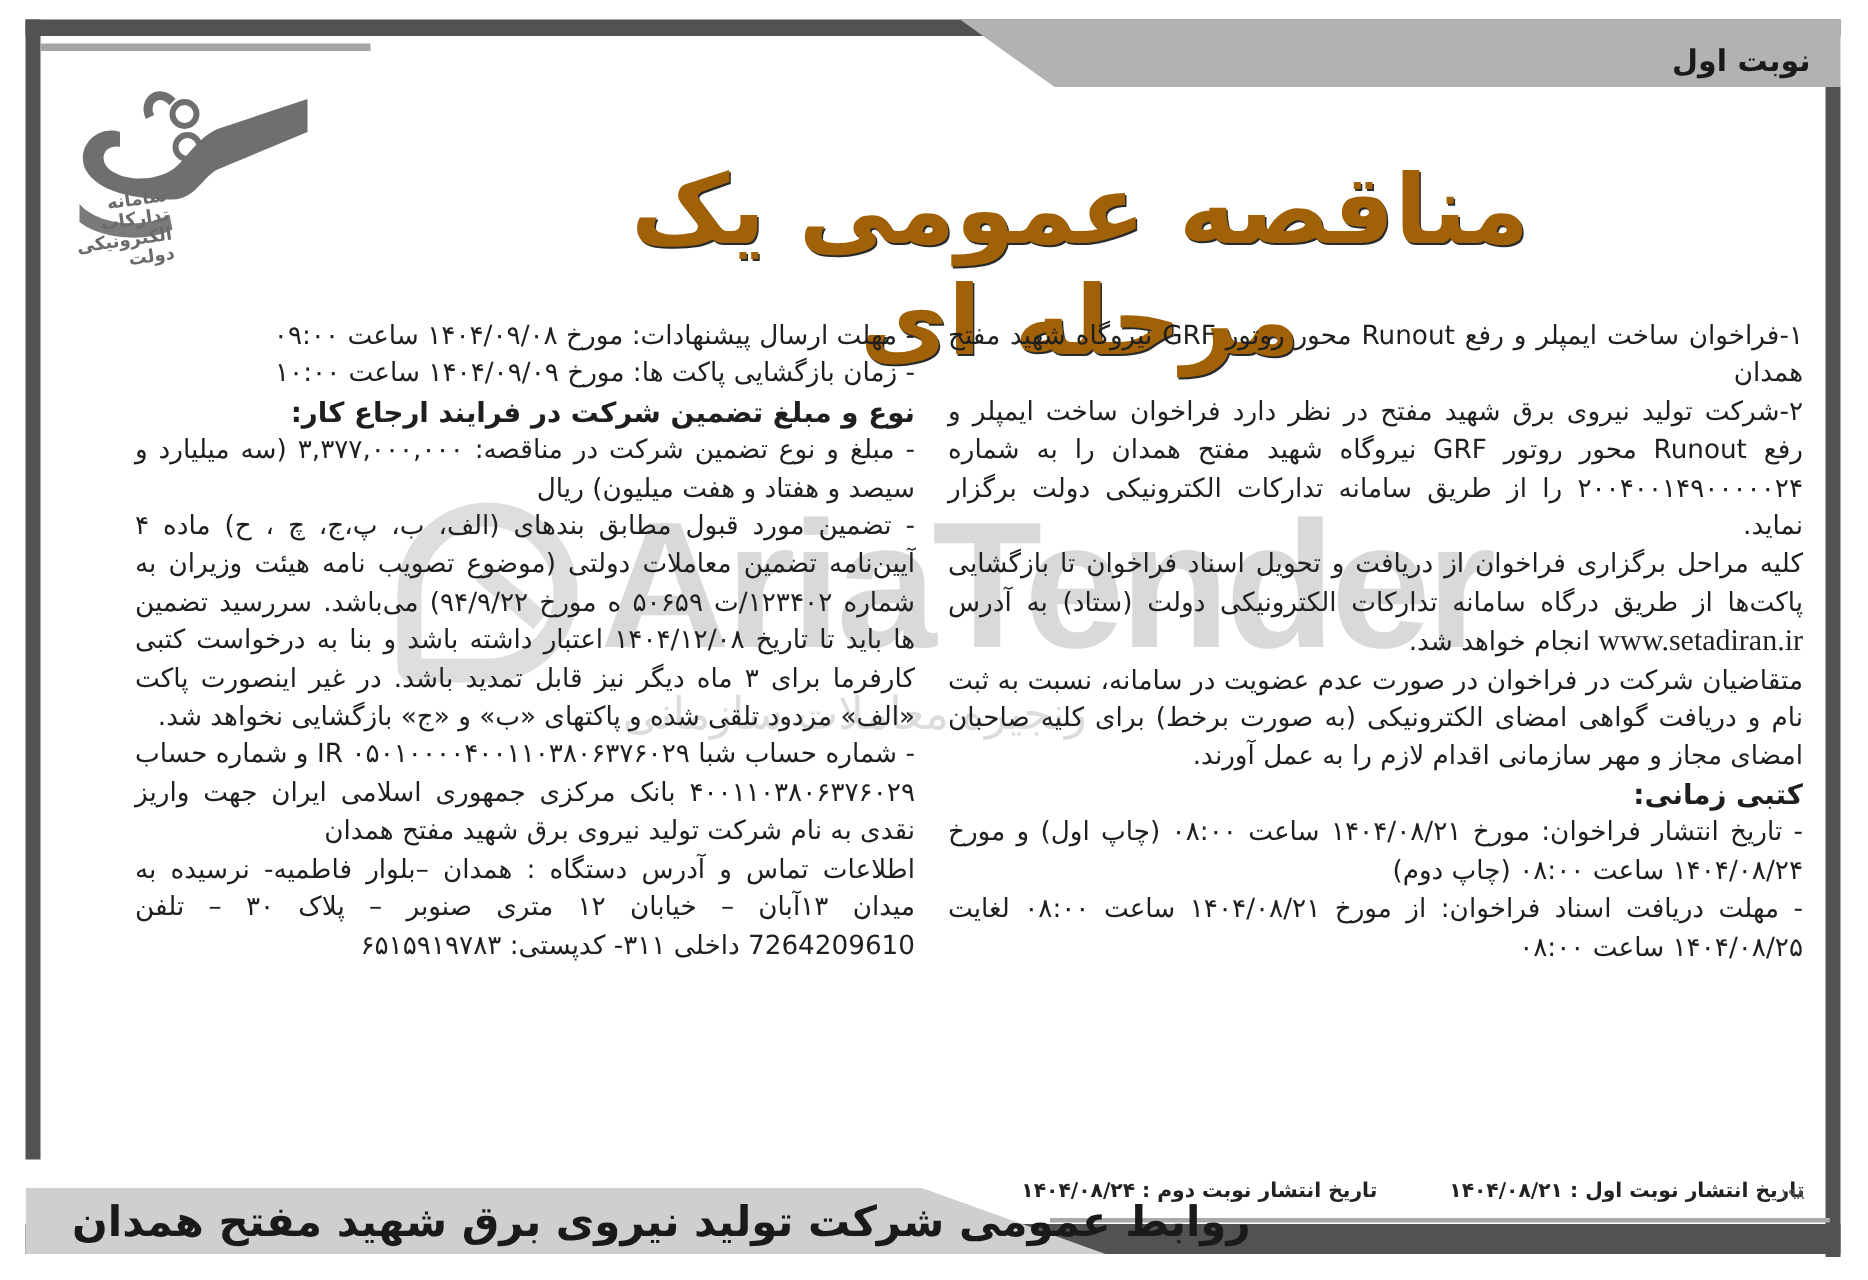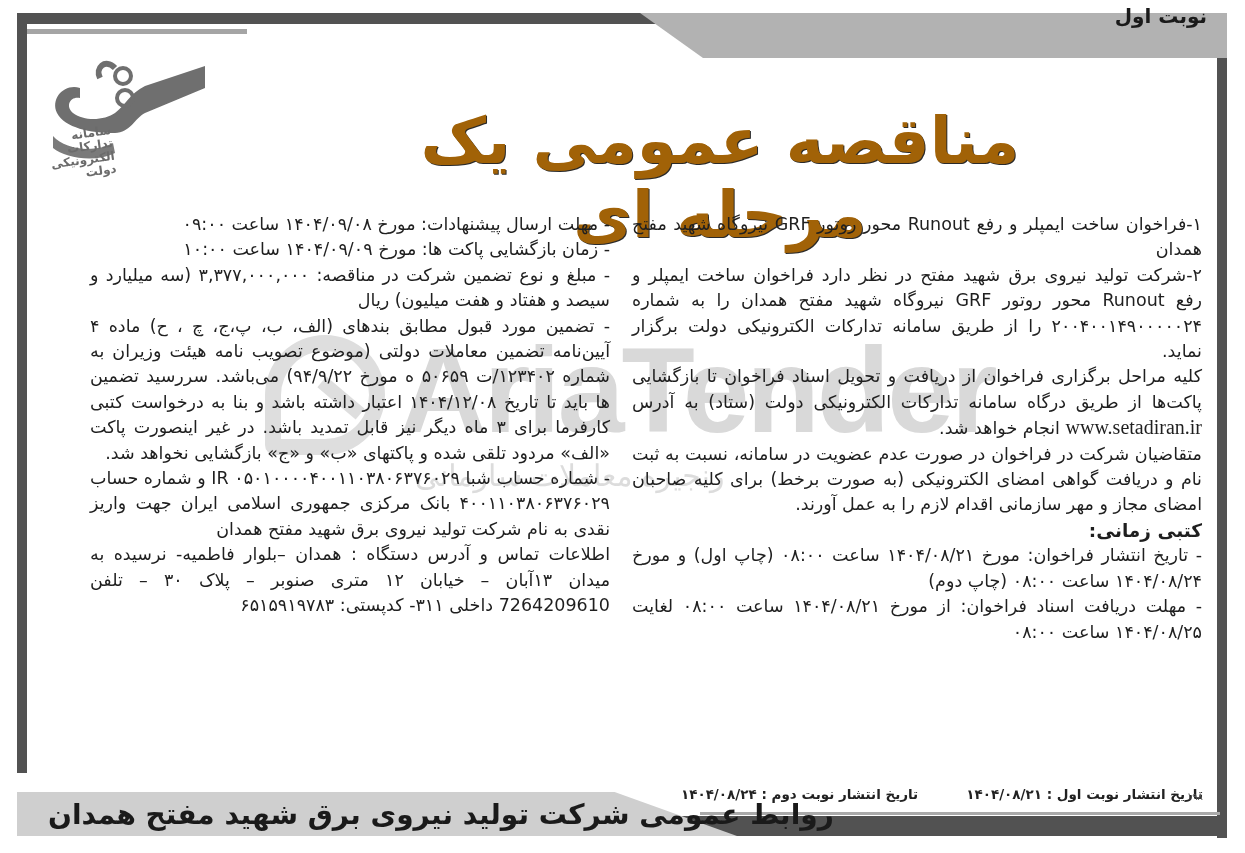--- a/index.html
+++ b/index.html
@@ -11,21 +11,21 @@
     .frame-left { position: absolute; left: 17px; top: 13px; width: 10px; height: 760px; background: #525252; }
     .frame-top-light { position: absolute; left: 27px; top: 29px; width: 220px; height: 5px; background: #a5a5a5; }
     .header-band-full { position: absolute; left: 808px; top: 13px; width: 419px; height: 45px; background: #b2b2b2; }
     .header-wedge {
       position: absolute; left: 640px; top: 13px; width: 175px; height: 45px; background: #b2b2b2;
       clip-path: polygon(0 0, 100% 0, 100% 100%, 36% 100%);
     }
     .frame-right { position: absolute; left: 1217px; top: 58px; width: 10px; height: 780px; background: #525252; }
 
     .edition-label {
-      position: absolute; right: 38px; top: 4px; font-size: 20px; font-weight: bold; color: #1a1a1a;
+      position: absolute; right: 38px; top: 28px; font-size: 20px; font-weight: bold; color: #1a1a1a;
       direction: rtl; font-family: "DejaVu Sans", sans-serif;
     }
 
     
     .logo { position: absolute; left: 45px; top: 58px; width: 170px; height: 140px; }
     .logo-text {
       position: absolute; left: 52px; top: 128px; width: 62px; direction: rtl; font-size: 12px; font-weight: bold;
       line-height: 13px; color: #6b6b6b; transform: rotate(-8deg); text-align: right;
     }
 
@@ -130,20 +130,21 @@
   </p>
   <p>متقاضیان شرکت در فراخوان در صورت عدم عضویت در سامانه، نسبت به ثبت نام و دریافت گواهی امضای الکترونیکی (به صورت برخط) برای کلیه صاحبان امضای مجاز و مهر سازمانی اقدام لازم را به عمل آورند.</p>
   <p class="h">کتبی زمانی:</p>
   <p>- تاریخ انتشار فراخوان: مورخ ۱۴۰۴/۰۸/۲۱ ساعت ۰۸:۰۰ (چاپ اول) و مورخ ۱۴۰۴/۰۸/۲۴ ساعت ۰۸:۰۰ (چاپ دوم)</p>
   <p>- مهلت دریافت اسناد فراخوان: از مورخ ۱۴۰۴/۰۸/۲۱ ساعت ۰۸:۰۰ لغایت ۱۴۰۴/۰۸/۲۵ ساعت ۰۸:۰۰</p>
 </div>
 
 <div class="col col-left">
   <p>- مهلت ارسال پیشنهادات: مورخ ۱۴۰۴/۰۹/۰۸ ساعت ۰۹:۰۰</p>
   <p>- زمان بازگشایی پاکت ها: مورخ ۱۴۰۴/۰۹/۰۹ ساعت ۱۰:۰۰</p>
+  <p class="h">نوع و مبلغ تضمین شرکت در فرایند ارجاع کار:</p>
   <p>- مبلغ و نوع تضمین شرکت در مناقصه: ۳,۳۷۷,۰۰۰,۰۰۰ (سه میلیارد و سیصد و هفتاد و هفت میلیون) ریال</p>
   <p>- تضمین مورد قبول مطابق بندهای (الف، ب، پ،ج، چ ، ح) ماده ۴ آیین‌نامه تضمین معاملات دولتی (موضوع تصویب نامه هیئت وزیران به شماره ۱۲۳۴۰۲/ت ۵۰۶۵۹ ه مورخ ۹۴/۹/۲۲) می‌باشد. سررسید تضمین ها باید تا تاریخ ۱۴۰۴/۱۲/۰۸ اعتبار داشته باشد و بنا به درخواست کتبی کارفرما برای ۳ ماه دیگر نیز قابل تمدید باشد. در غیر اینصورت پاکت «الف» مردود تلقی شده و پاکتهای «ب» و «ج» بازگشایی نخواهد شد.</p>
   <p>- شماره حساب شبا IR ۰۵۰۱۰۰۰۰۴۰۰۱۱۰۳۸۰۶۳۷۶۰۲۹ و شماره حساب ۴۰۰۱۱۰۳۸۰۶۳۷۶۰۲۹ بانک مرکزی جمهوری اسلامی ایران جهت واریز نقدی به نام شرکت تولید نیروی برق شهید مفتح همدان</p>
   <p>اطلاعات تماس و آدرس دستگاه : همدان –بلوار فاطمیه- نرسیده به میدان ۱۳آبان – خیابان ۱۲ متری صنوبر – پلاک ۳۰ – تلفن 7264209610 داخلی ۳۱۱- کدپستی: ۶۵۱۵۹۱۹۷۸۳</p>
 </div>
 
 <div class="pub-dates">
   <span>تاریخ انتشار نوبت اول : ۱۴۰۴/۰۸/۲۱</span>
   <span>تاریخ انتشار نوبت دوم : ۱۴۰۴/۰۸/۲۴</span>
 </div>

